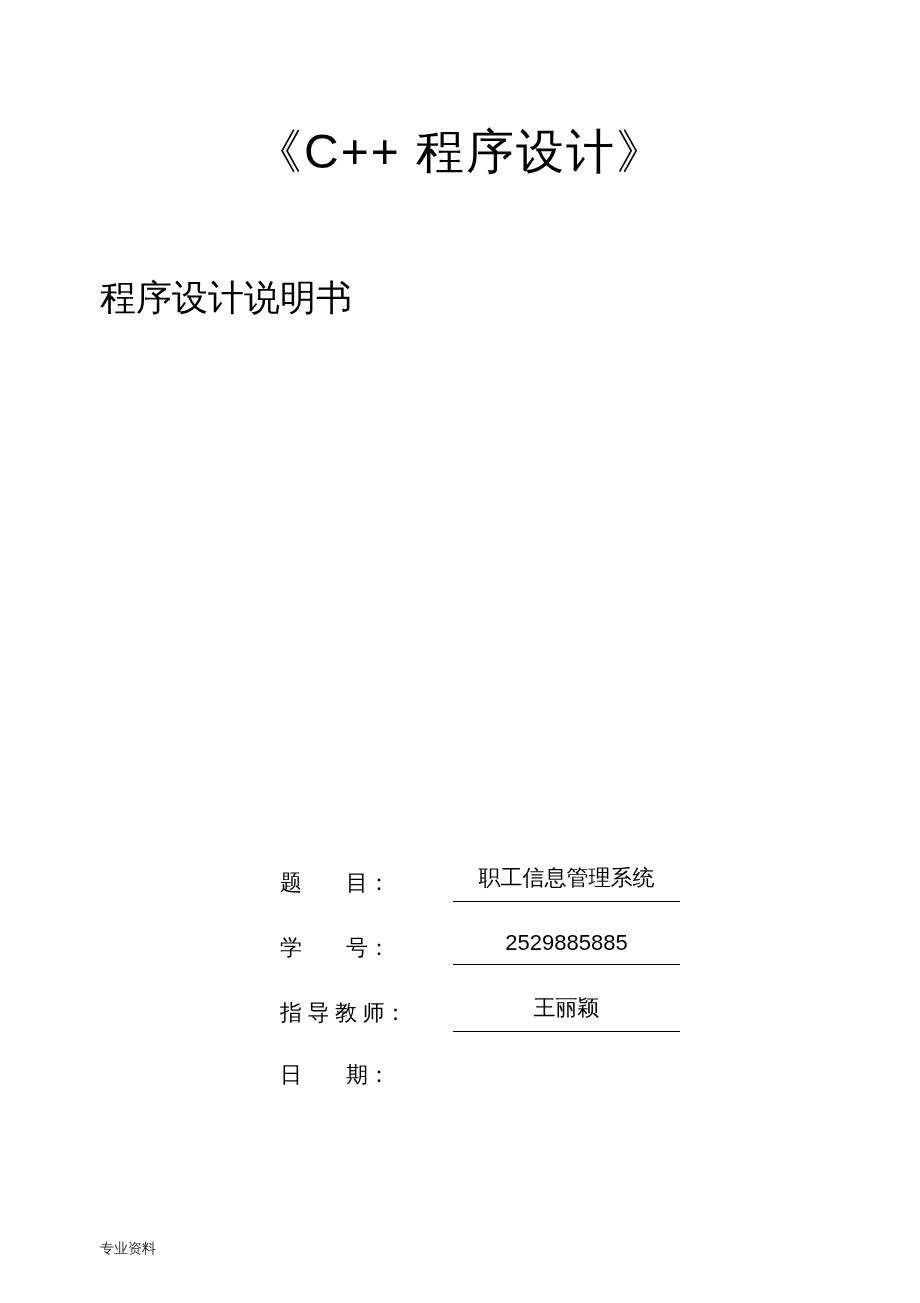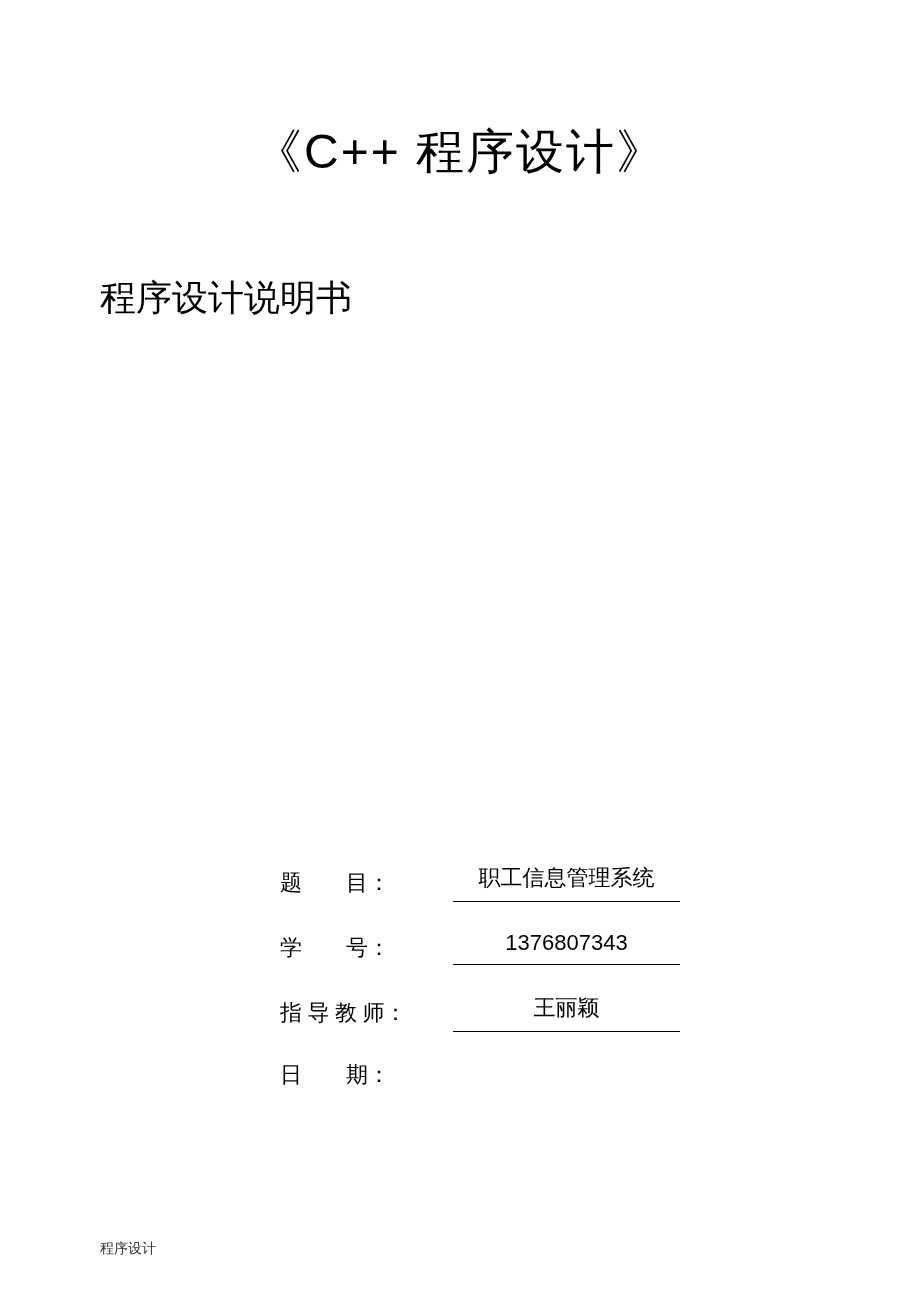--- a/index.html
+++ b/index.html
@@ -76,25 +76,25 @@
   <h1 class="main-title">《C++ 程序设计》</h1>
   <h2 class="sub-title">程序设计说明书</h2>
 
   <div class="fields">
     <div class="field-row">
       <span class="field-label">题        目：</span>
       <span class="field-value">职工信息管理系统</span>
     </div>
     <div class="field-row">
       <span class="field-label">学        号：</span>
-      <span class="field-value">1376807343</span>
+      <span class="field-value">2529885885</span>
     </div>
     <div class="field-row">
       <span class="field-label">指 导 教 师：</span>
       <span class="field-value">王丽颖</span>
     </div>
     <div class="field-row">
       <span class="field-label">日        期：</span>
     </div>
   </div>
 
-  <div class="footer">程序设计</div>
+  <div class="footer">专业资料</div>
 </div>
 
 </body></html>

